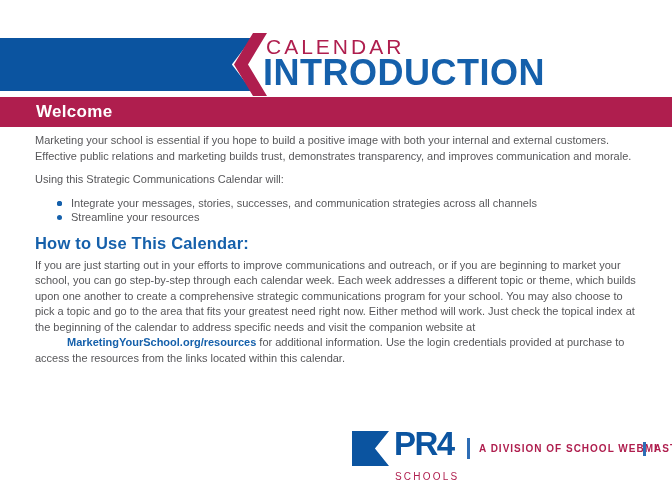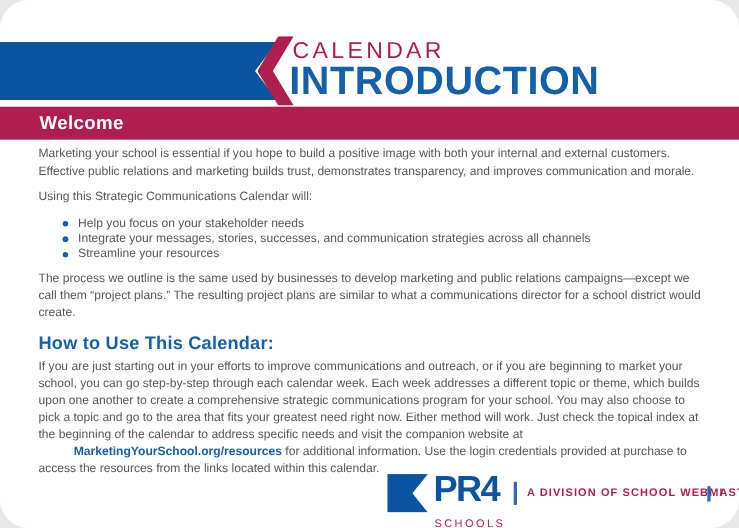--- a/index.html
+++ b/index.html
@@ -5,21 +5,20 @@
   * { margin: 0; padding: 0; box-sizing: border-box; }
   html, body { background: #e8e8e8; }
   body { font-family: "Liberation Sans", sans-serif; }
   .page {
     position: relative;
     width: 672px;
     height: 480px;
     background: #ffffff;
     overflow: hidden;
     margin: 0 auto;
-    border-radius: 26px;
   }
 
   
   .header-bar {
     position: absolute;
     left: 0; top: 38px;
     width: 252px; height: 53px;
     background: #0b54a0;
     clip-path: polygon(0 0, 100% 0, 92% 50%, 100% 100%, 0 100%);
   }
@@ -172,38 +171,33 @@
 
   <div class="welcome-bar">
     <span class="label">Welcome</span>
   </div>
 
   <div class="content">
     <p>Marketing your school is essential if you hope to build a positive image with both your internal and external customers. Effective public relations and marketing builds trust, demonstrates transparency, and improves communication and morale.</p>
     <p>Using this Strategic Communications Calendar will:</p>
 
     <ul class="bullet-list">
-      <li>
-        <span class="bullet-dot"></span>
-        <span>Help you focus on your stakeholder needs</span>
-      </li>
       <li>
         <span class="bullet-dot"></span>
       </li>
       <li>
         <span class="bullet-dot"></span>
         <span>Integrate your messages, stories, successes, and communication strategies across all channels</span>
       </li>
       <li>
         <span class="bullet-dot"></span>
         <span>Streamline your resources</span>
       </li>
     </ul>
 
-    <p>The process we outline is the same used by businesses to develop marketing and public relations campaigns—except we call them “project plans.” The resulting project plans are similar to what a communications director for a school district would create.</p>
 
     <div class="section-heading">How to Use This Calendar:</div>
 
     <p><span>If you are just starting out in your efforts to improve communications and outreach, or if you are beginning to market your school, you can go step-by-step through each calendar week. Each week addresses a different topic or theme, which builds upon one another to create a comprehensive strategic communications program for your school. You may also choose to pick a topic and go to the area that fits your greatest need right now. Either method will work. Just check the topical index at the beginning of the calendar to address specific needs and visit the companion website at </span><a class="resources-link">MarketingYourSchool.org/resources</a><span> for additional information. Use the login credentials provided at purchase to access the resources from the links located within this calendar.</span></p>
   </div>
 
   <div class="footer">
     <div class="pr4-flag"></div>
     <div class="pr4-wordmark">PR4</div>
     <div class="pr4-schools">SCHOOLS</div>

